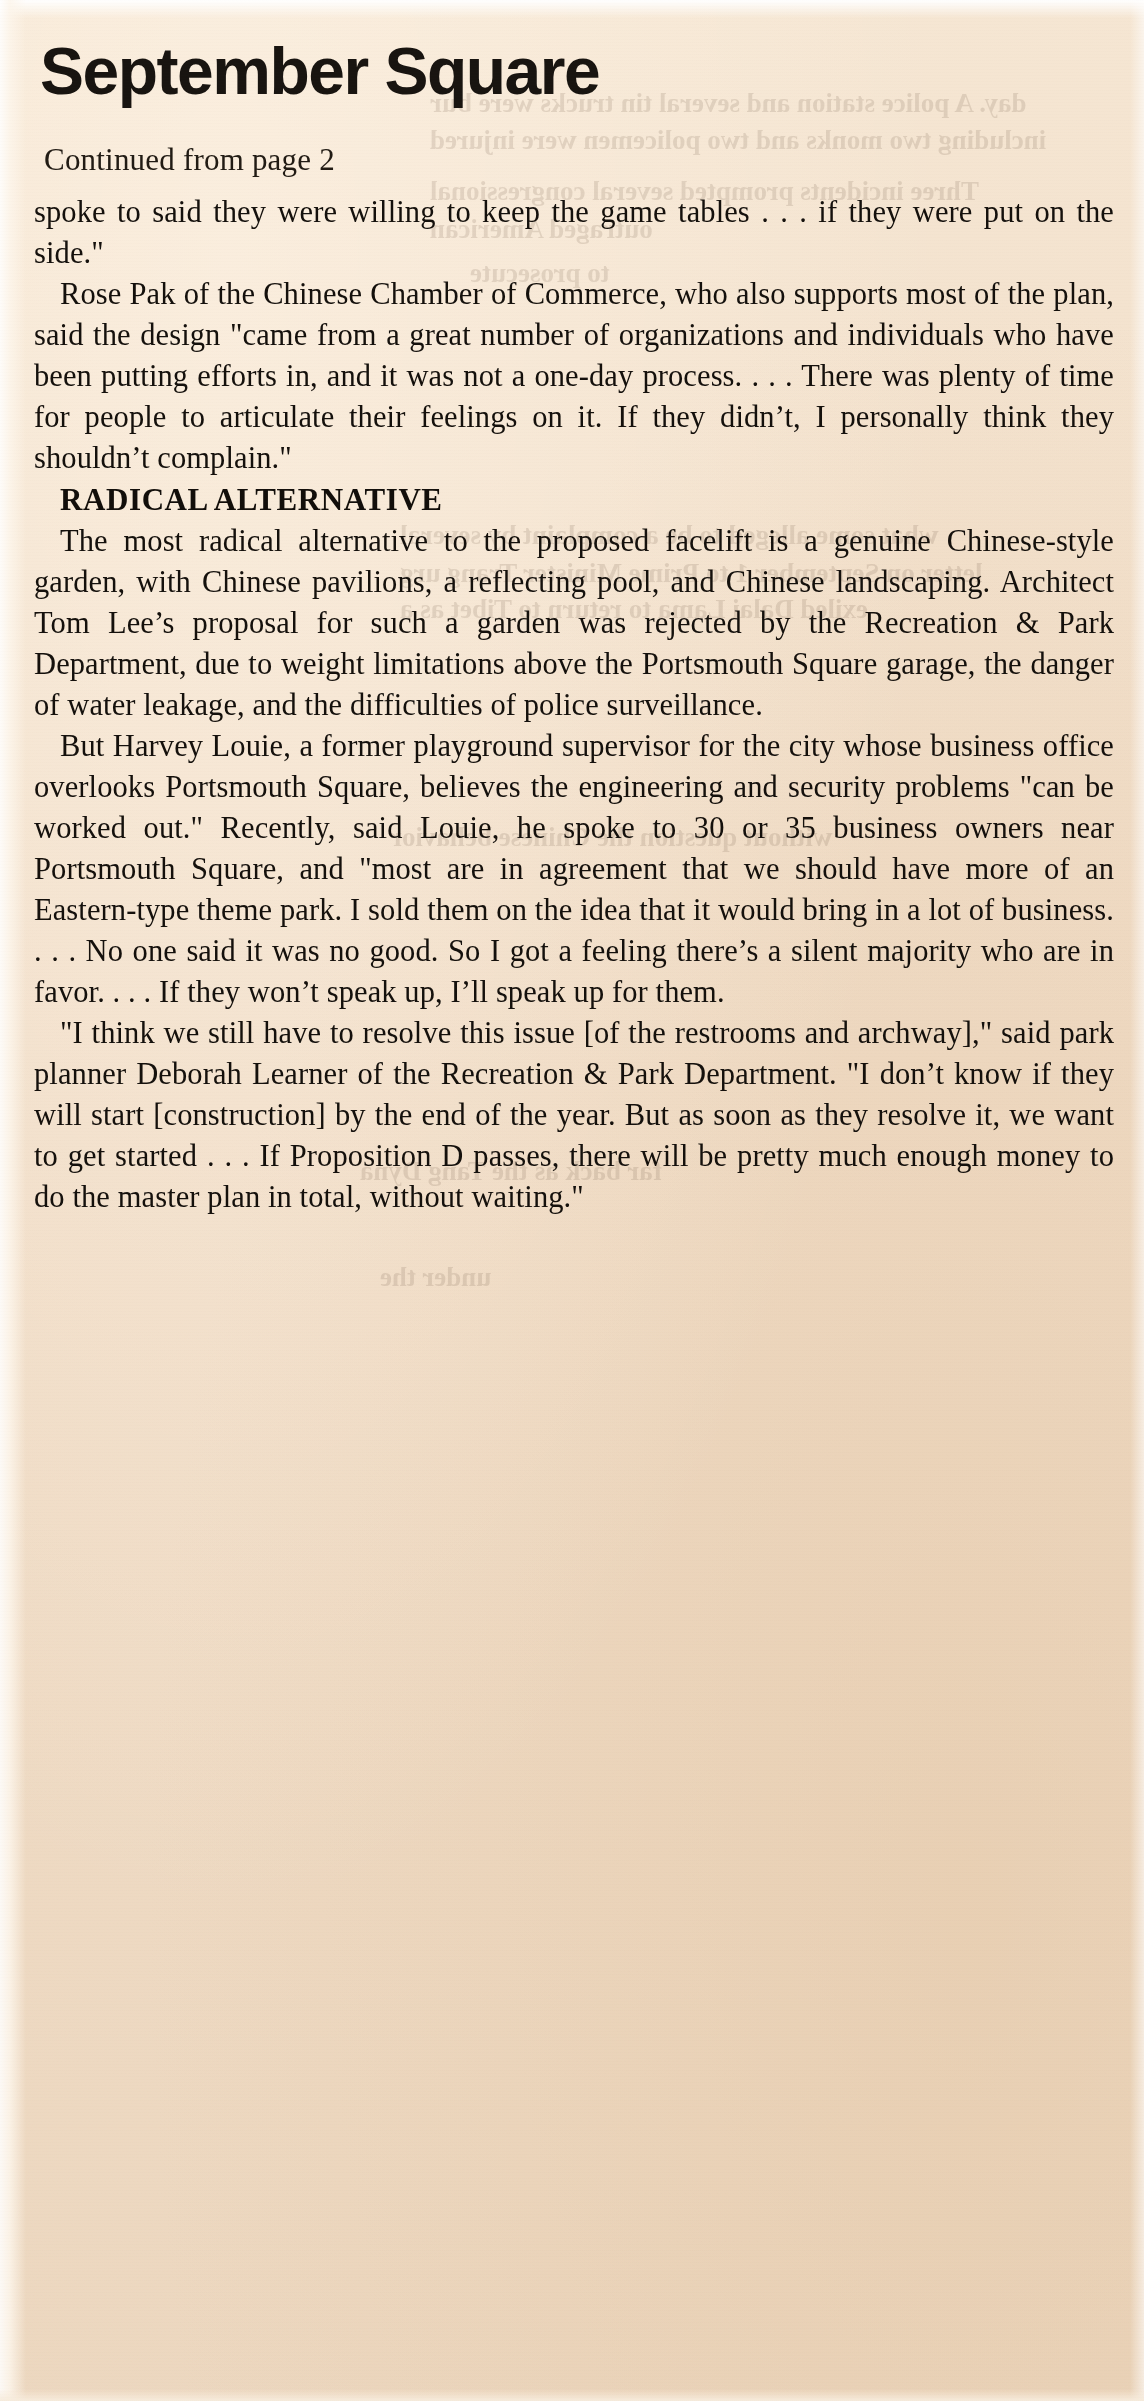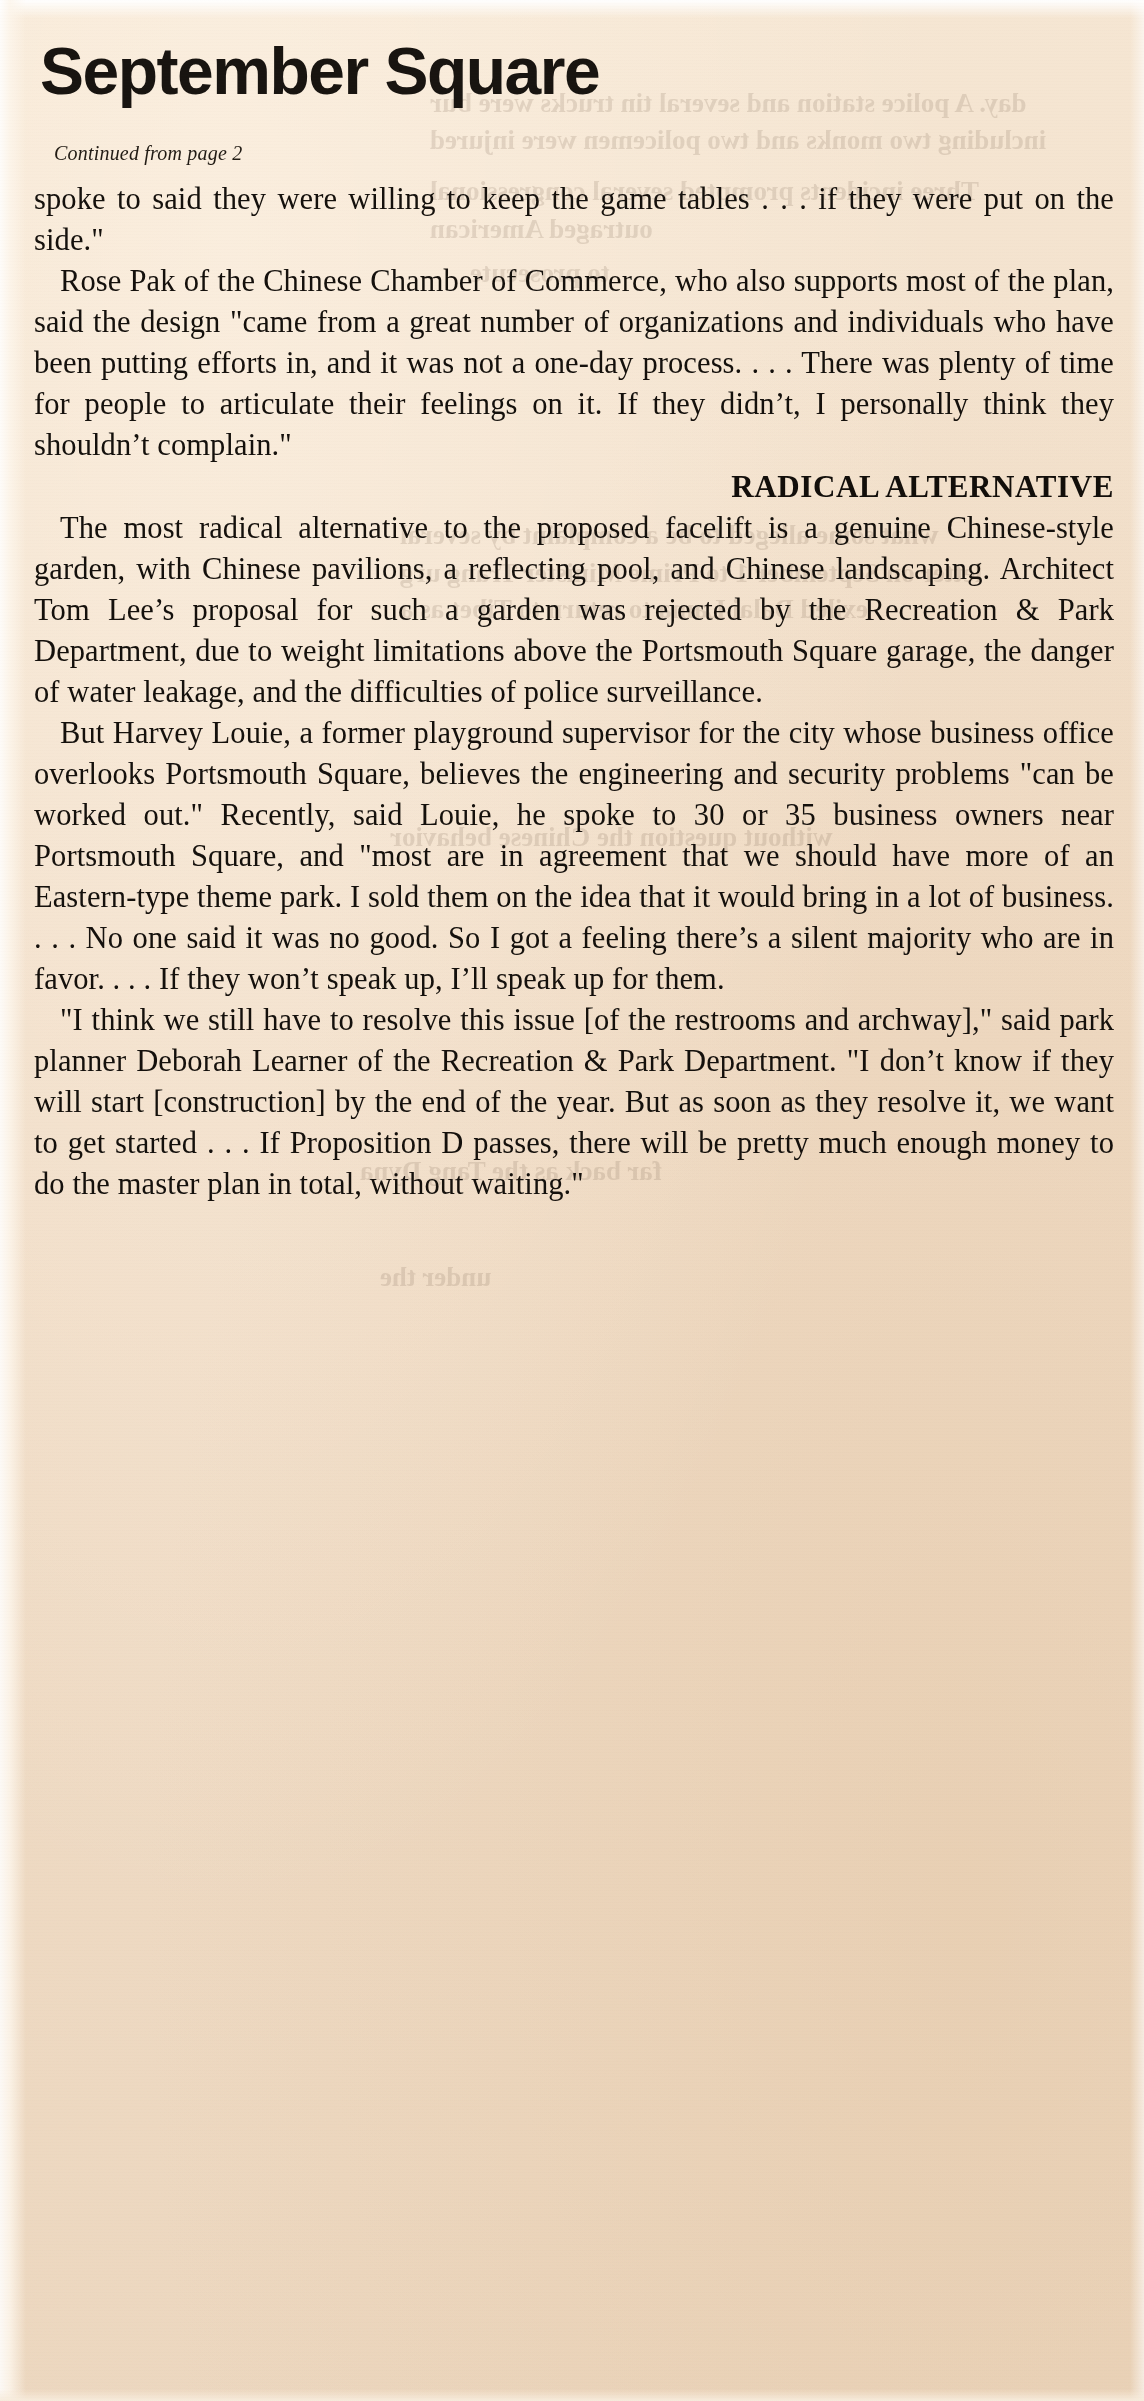--- a/index.html
+++ b/index.html
@@ -86,24 +86,23 @@
     font-weight: bold;
     font-size: 66px;
     line-height: 1.0;
     letter-spacing: -1.5px;
     color: #181410;
     margin: 10px 0 0 6px;
   }
 
   .jumpline {
     font-family: "Liberation Serif", serif;
-    font-style: italic;
-    font-size: 20px;
+    font-size: 31px;
     color: #211b14;
-    margin: 38px 0 14px 20px;
+    margin: 38px 0 14px 10px;
     letter-spacing: 0.2px;
   }
 
   .article {
     font-family: "Liberation Serif", serif;
     font-size: 30.5px;
     line-height: 1.345;
     color: #14100c;
     text-align: justify;
     text-justify: inter-word;
@@ -114,21 +113,21 @@
     text-indent: 26px;
   }
   .article p.noindent {
     text-indent: 0;
   }
 
   .subhead {
     font-family: "Liberation Serif", serif;
     font-weight: bold;
     font-size: 31px;
-    text-align: right;
+    text-align: left;
     letter-spacing: 0.6px;
     margin: 16px 0 12px 0;
     color: #120e0a;
     text-indent: 0;
   }
 
   
   .grain {
     position: absolute;
     inset: 0;

